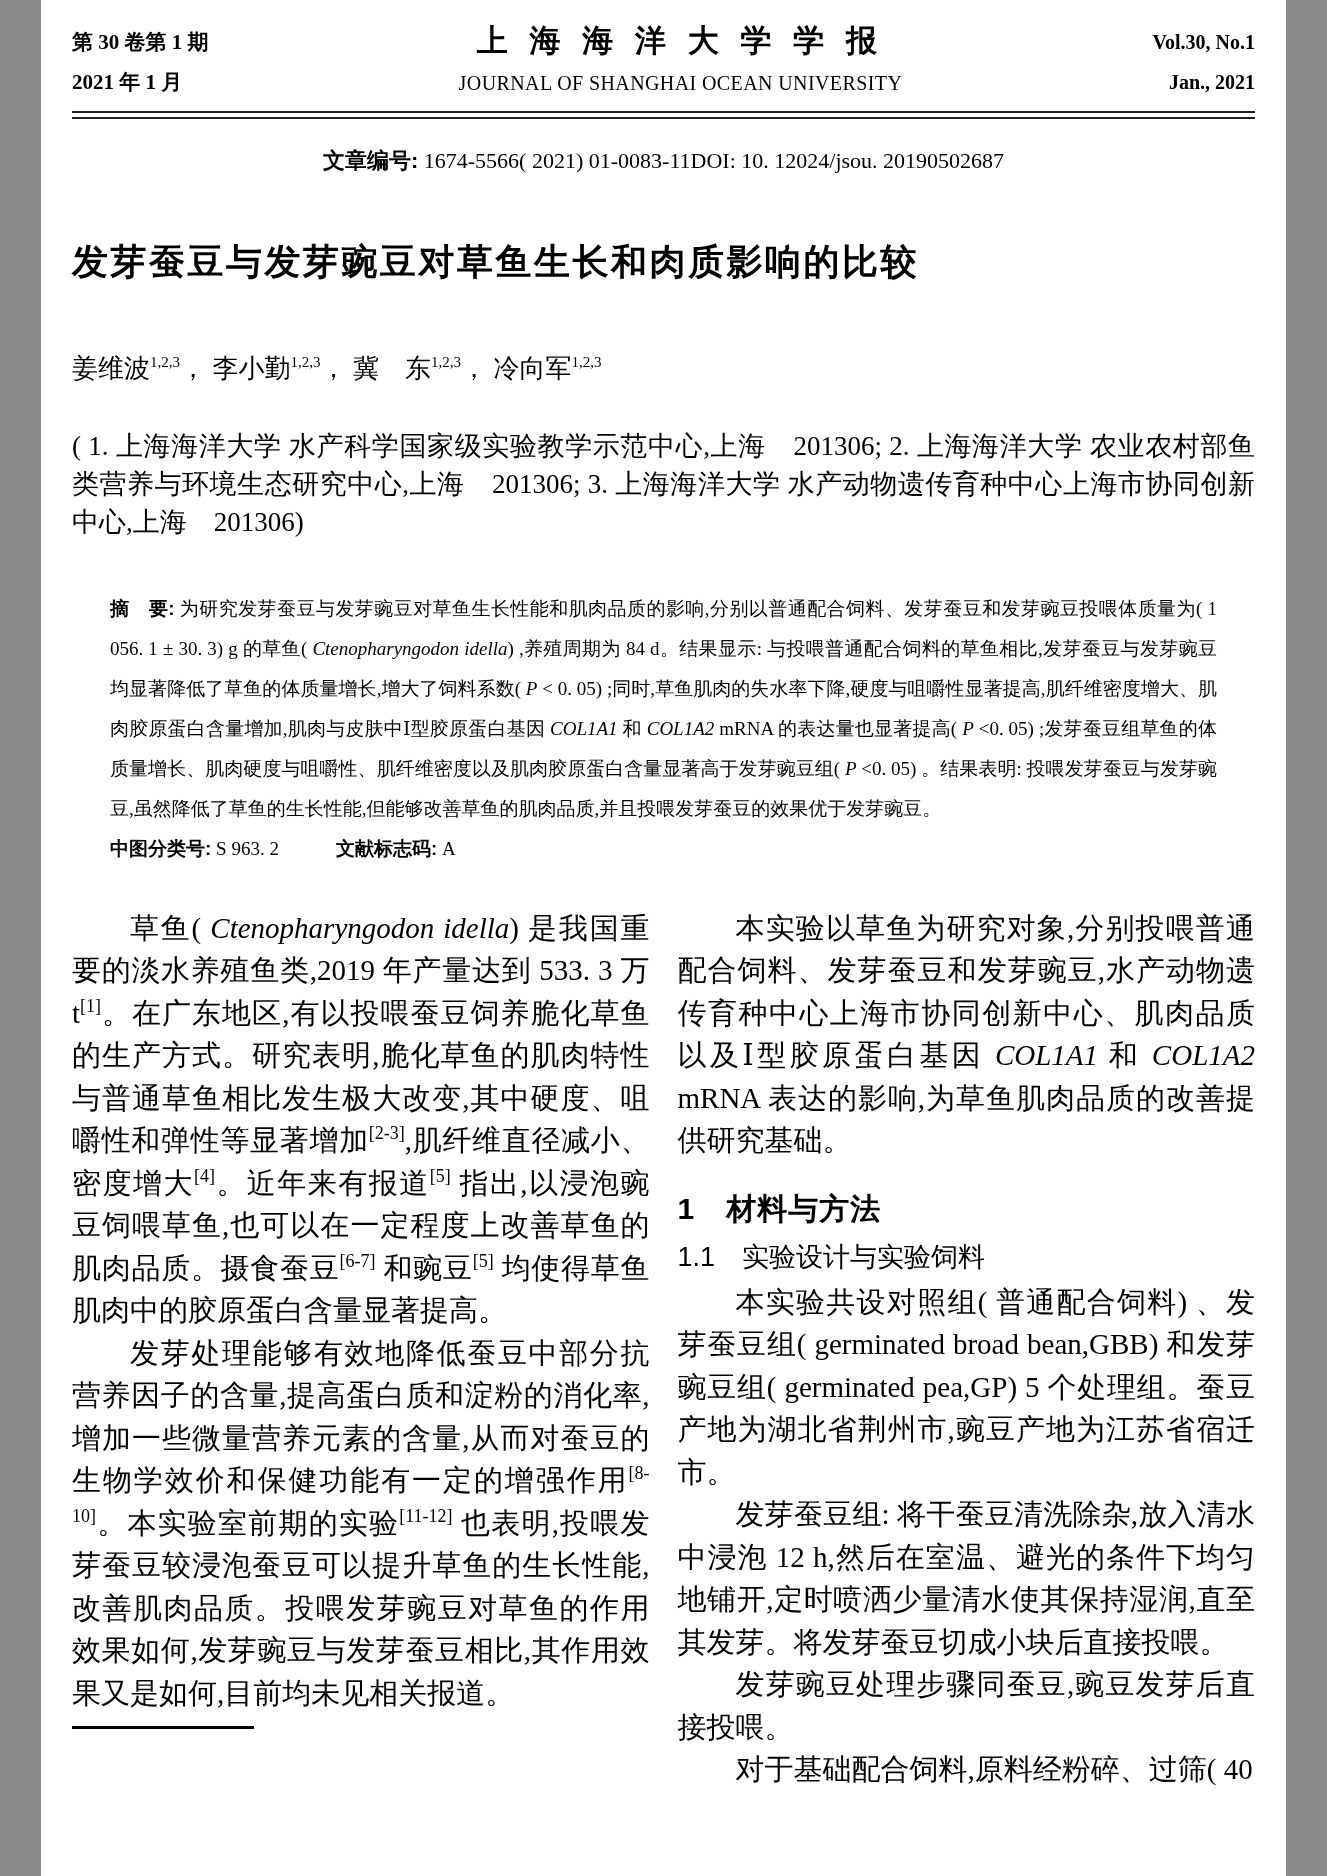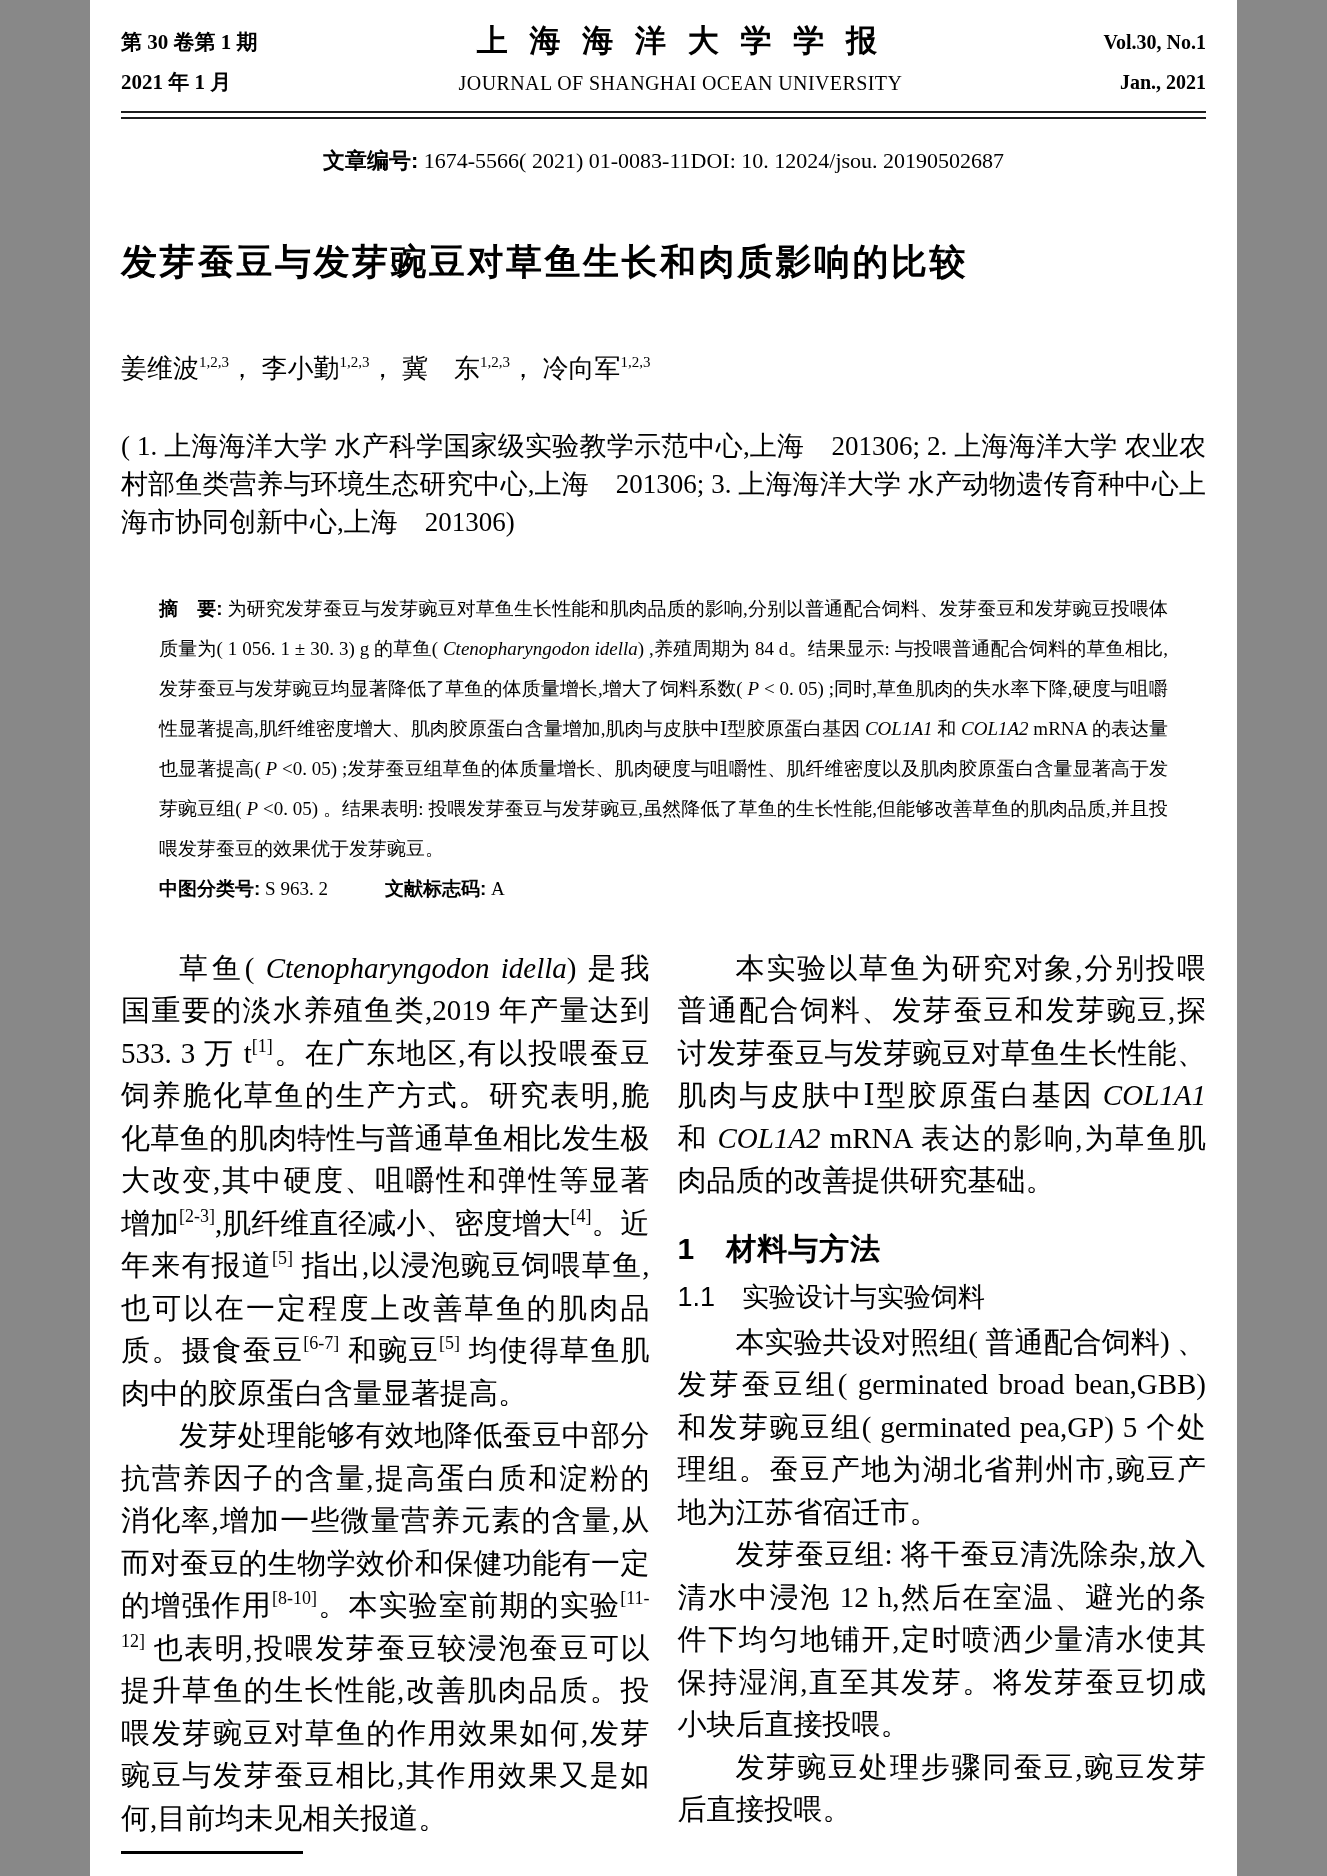--- a/index.html
+++ b/index.html
@@ -1,18 +1,18 @@
 <!DOCTYPE html>
 <html><head>
 <meta charset="utf-8">
 <style>
   html,body{margin:0;padding:0;background:#888;}
   .page{
     position:relative;
-    width:1147px;height:1876px;
+    width:1245px;height:1876px;
     margin:0 auto;
     background:#ffffff;
     color:#000;
     font-family:"Liberation Serif","DejaVu Serif",serif;
     box-sizing:border-box;
     padding:22px 31px 0 31px;
     overflow:hidden;
   }
   
   .masthead{display:flex;justify-content:space-between;align-items:flex-start;}
@@ -86,23 +86,24 @@
   <div class="columns">
     <div class="col">
       <div>
           <p><span>草鱼( </span><i>Ctenopharyngodon idella</i><span>) 是我国重要的淡水养殖鱼类,2019 年产量达到 533. 3 万 t</span><sup>[1]</sup><span>。在广东地区,有以投喂蚕豆饲养脆化草鱼的生产方式。研究表明,脆化草鱼的肌肉特性与普通草鱼相比发生极大改变,其中硬度、咀嚼性和弹性等显著增加</span><sup>[2-3]</sup><span>,肌纤维直径减小、密度增大</span><sup>[4]</sup><span>。近年来有报道</span><sup>[5]</sup><span> 指出,以浸泡豌豆饲喂草鱼,也可以在一定程度上改善草鱼的肌肉品质。摄食蚕豆</span><sup>[6-7]</sup><span> 和豌豆</span><sup>[5]</sup><span> 均使得草鱼肌肉中的胶原蛋白含量显著提高。</span></p>
           <p><span>发芽处理能够有效地降低蚕豆中部分抗营养因子的含量,提高蛋白质和淀粉的消化率,增加一些微量营养元素的含量,从而对蚕豆的生物学效价和保健功能有一定的增强作用</span><sup>[8-10]</sup><span>。本实验室前期的实验</span><sup>[11-12]</sup><span> 也表明,投喂发芽蚕豆较浸泡蚕豆可以提升草鱼的生长性能,改善肌肉品质。投喂发芽豌豆对草鱼的作用效果如何,发芽豌豆与发芽蚕豆相比,其作用效果又是如何,目前均未见相关报道。</span></p>
         </div>
       <div class="footnote-rule"></div>
     </div>
     <div class="col">
       <div>
-          <p><span>本实验以草鱼为研究对象,分别投喂普通配合饲料、发芽蚕豆和发芽豌豆,探讨发芽蚕豆与发芽豌豆对草鱼生长性能、肌肉与皮肤中Ⅰ型胶原蛋白基因 </span><i>COL1A1</i><span> 和 </span><i>COL1A2</i><span> mRNA 表达的影响,为草鱼肌肉品质的改善提供研究基础。</span></p>
+          <p><span>本实验以草鱼为研究对象,分别投喂普通配合饲料、发芽蚕豆和发芽豌豆,水产动物遗传育种中心上海市协同创新中心、肌肉品质以及Ⅰ型胶原蛋白基因 </span><i>COL1A1</i><span> 和 </span><i>COL1A2</i><span> mRNA 表达的影响,为草鱼肌肉品质的改善提供研究基础。</span></p>
           <h2 class="h1"><span>1　材料与方法</span></h2>
           <h3 class="h2"><span>1.1　实验设计与实验饲料</span></h3>
           <p><span>本实验共设对照组( 普通配合饲料) 、发芽蚕豆组( germinated broad bean,GBB) 和发芽豌豆组( germinated pea,GP) 5 个处理组。蚕豆产地为湖北省荆州市,豌豆产地为江苏省宿迁市。</span></p>
           <p><span>发芽蚕豆组: 将干蚕豆清洗除杂,放入清水中浸泡 12 h,然后在室温、避光的条件下均匀地铺开,定时喷洒少量清水使其保持湿润,直至其发芽。将发芽蚕豆切成小块后直接投喂。</span></p>
           <p><span>发芽豌豆处理步骤同蚕豆,豌豆发芽后直接投喂。</span></p>
+          <p><span>对于基础配合饲料,原料经粉碎、过筛( 40</span></p>
         </div>
     </div>
   </div>
 
 </div>
 
 </body></html>

